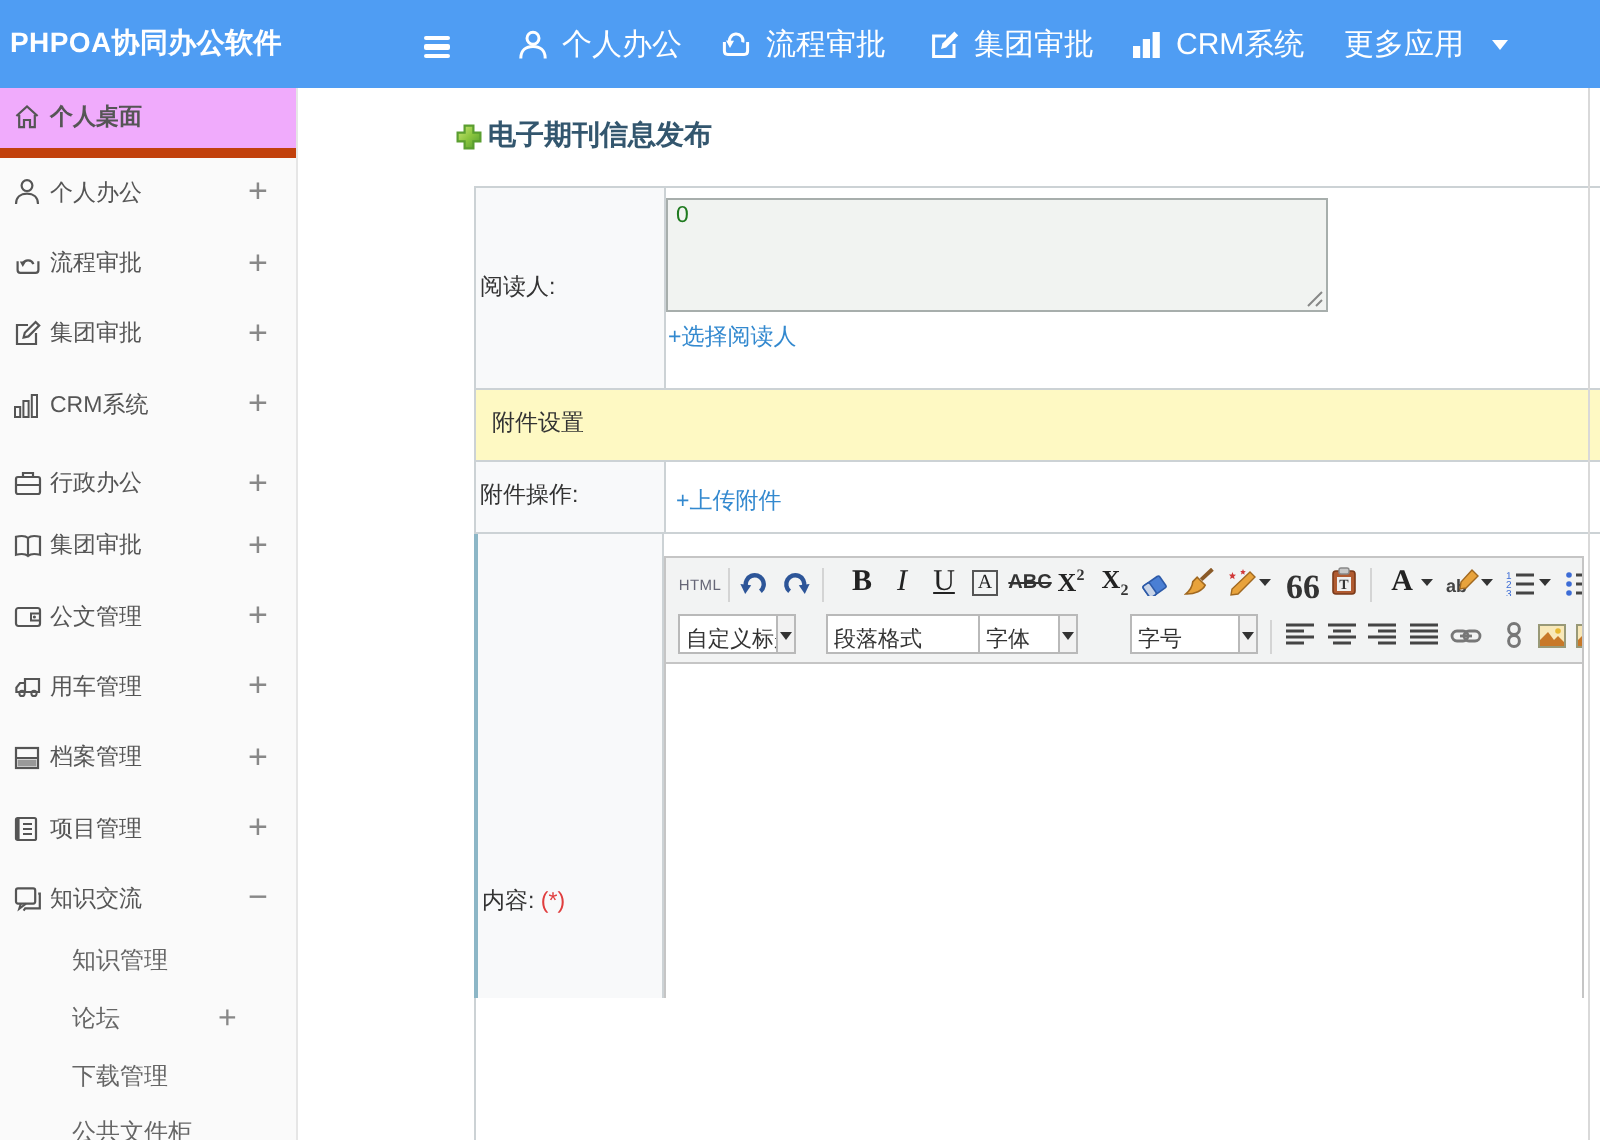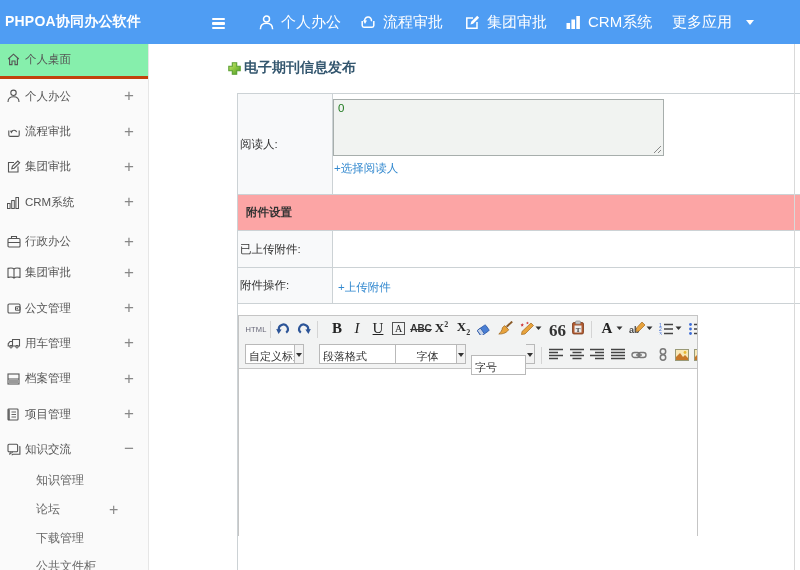--- a/index.html
+++ b/index.html
@@ -12,21 +12,21 @@
 .burger span { display:block; height:2.5px; background:#fff; border-radius:1px; margin-bottom:2px; }
 .navitem { position:absolute; top:0; height:44px; display:flex; align-items:center; font-size:15px; white-space:nowrap; }
 .navitem svg { margin-right:7px; }
 .caret { position:absolute; left:746px; top:20px; width:0; height:0; border-left:4.5px solid transparent; border-right:4.5px solid transparent; border-top:5px solid #fff; }
 
 .sidebar { position:absolute; left:0; top:44px; width:149px; height:526px; background:#fafafa; border-right:1px solid #e6e6e6; }
 .mi { position:absolute; left:0; width:148px; height:35px; display:flex; align-items:center; color:#555; font-size:11.5px; }
 .mi svg { position:absolute; left:7px; }
 .mi .txt { position:absolute; left:25px; }
 .mi .plus { position:absolute; left:122px; width:14px; text-align:center; font-size:17px; font-weight:300; color:#888; font-family:"Liberation Sans",sans-serif; }
-.mi.active { background:#86efac; border-bottom:3px solid #c2410c; }
+.mi.active { background:#f0abfc; border-bottom:5px solid #c2410c;font-weight:bold; }
 .sub { position:absolute; left:36px; color:#666; font-size:12px; height:29px; line-height:29px; }
 .sub .plus { position:absolute; left:73px; font-size:16px; color:#888; }
 
 .title { position:absolute; left:228px; top:59px; display:flex; align-items:center; font-size:14px; font-weight:bold; color:#33566e; }
 .title svg { margin-right:3px; }
 
 .tbl { position:absolute; left:237px; top:93px; width:563px; height:477px; border:1px solid #ccd2d5; border-bottom:none; border-right:none; }
 .row { display:flex; border-bottom:1px solid #ccd2d5; }
 .lbl { width:95px; background:#f8f9fa; border-right:1px solid #ccd2d5; font-size:11.5px; color:#333; padding-left:2px; }
 .cell { flex:1; background:#fff; position:relative; overflow:hidden; }
@@ -36,21 +36,21 @@
 .r1 .lbl { line-height:34px; }
 .inp { position:absolute; left:2px; top:7px; width:394px; height:22px; border:1px solid #c0c9cd; border-top-color:#a6b0b6; background:#fff; }
 .r2 { height:101px; }
 .r2 .lbl { line-height:100px; }
 .ta { position:absolute; left:0px; top:5px; width:331px; height:57px; border:1px solid #a7aeac; background:#f1f3f1; color:#1f7a1f; font-size:11.5px; padding:2px 4px; }
 .resz { position:absolute; right:1px; bottom:1px; width:9px; height:9px; }
 .sel-link { position:absolute; left:1px; top:67px; }
 .helper { position:absolute; left:1px; top:82px; font-size:10.5px; color:#333; white-space:nowrap; display:flex; align-items:center; }
 .helper b { margin-left:4px; font-size:11.5px; }
 .cbx { width:12px; height:12px; border:1px solid #919191; background:#fff; margin:0 4px 0 2px; position:relative; }
-.r3 { height:36px; background:#fca5a5; font-size:11.5px; font-weight:bold; color:#333; line-height:35px; padding-left:8px; }
+.r3 { height:36px; background:#fef9c3; font-size:11.5px; font-weight:normal; color:#333; line-height:35px; padding-left:8px; }
 .r4 { height:37px; }
 .r4 .lbl { line-height:36px; }
 .r5 { height:36px; }
 .r5 .lbl { line-height:35px; }
 .r5 .lnk { position:absolute; left:5px; top:12px; }
 .r6 { height:232px; border-bottom:none; }
 .r6 .lbl { border-left:2px solid #8cb6c6; margin-left:-1px; padding-top:176px; }
 
 .editor { position:absolute; left:0px; top:11px; width:460px; height:400px; border:1px solid #c5c5c5; background:#fff; overflow:hidden; }
 .toolbar { position:relative; width:100%; height:53px; background:#f2f3f3; border-bottom:1px solid #c5c5c5; }
@@ -220,31 +220,28 @@
   <div class="row r2">
     <div class="lbl">阅读人:</div>
     <div class="cell">
       <div class="ta">0<svg class="resz" width="9" height="9">
             <path d="M8 1 L1 8 M8 5 L5 8" stroke="#888" stroke-width="1" fill="none"></path>
           </svg></div>
       <a class="lnk sel-link">+选择阅读人</a>
     </div>
   </div>
   <div class="row r3">附件设置</div>
-  <div class="row r4">
-    <div class="lbl">已上传附件:</div>
-    <div class="cell"></div>
-  </div>
   <div class="row r5">
     <div class="lbl">附件操作:</div>
     <div class="cell">
         <a class="lnk">+上传附件</a>
       </div>
   </div>
   <div class="row r6">
+    <div class="lbl">内容: <span class="red">(*)</span></div>
     <div class="cell">
       <div class="editor">
         <div class="toolbar" id="tb">
             <div class="ti" style="left:5px;top:5px;width:24px;height:16px;">
               <span style="font-size:7.5px;font-weight:normal;color:#667;letter-spacing:0.2px;">HTML</span>
             </div>
             <div class="tsep" style="left:31px;"></div>
             <div class="ti" style="left:36px;top:5px;width:16px;height:16px;">
               <svg width="16" height="15" viewBox="0 0 16 15">
                 <path d="M4 8.2 A4.5 4.5 0 1 1 11.2 10.6" fill="none" stroke="#2d5598" stroke-width="2.2"></path>
@@ -361,25 +358,25 @@
             </div>
             <div class="ksel" style="left:6px;">
               <div class="kbox" style="width:50px;">自定义标题</div>
               <div class="karr"></div>
             </div>
             <div class="ksel" style="left:80px;">
               <div class="kbox" style="width:84px;">段落格式</div>
               <div class="karr"></div>
             </div>
             <div class="ksel" style="left:156px;">
-              <div class="kbox" style="width:62px;text-align:center;">字体</div>
+              <div class="kbox" style="width:41px;">字体</div>
               <div class="karr"></div>
             </div>
             <div class="ksel" style="left:232px;">
-              <div class="kbox" style="width:55px;margin-top:11px;">字号</div>
+              <div class="kbox" style="width:55px;">字号</div>
               <div class="karr"></div>
             </div>
             <div class="tsep2" style="left:302px;"></div>
             <div class="ti" style="left:309px;top:31px;width:16px;height:15px;">
               <svg width="14" height="13" viewBox="0 0 14 13">
                 <path d="M0 1.5 H14 M0 4.5 H9 M0 7.5 H14 M0 10.5 H9" stroke="#444" stroke-width="1.5"></path>
               </svg>
             </div>
             <div class="ti" style="left:330px;top:31px;width:16px;height:15px;">
               <svg width="14" height="13" viewBox="0 0 14 13">

